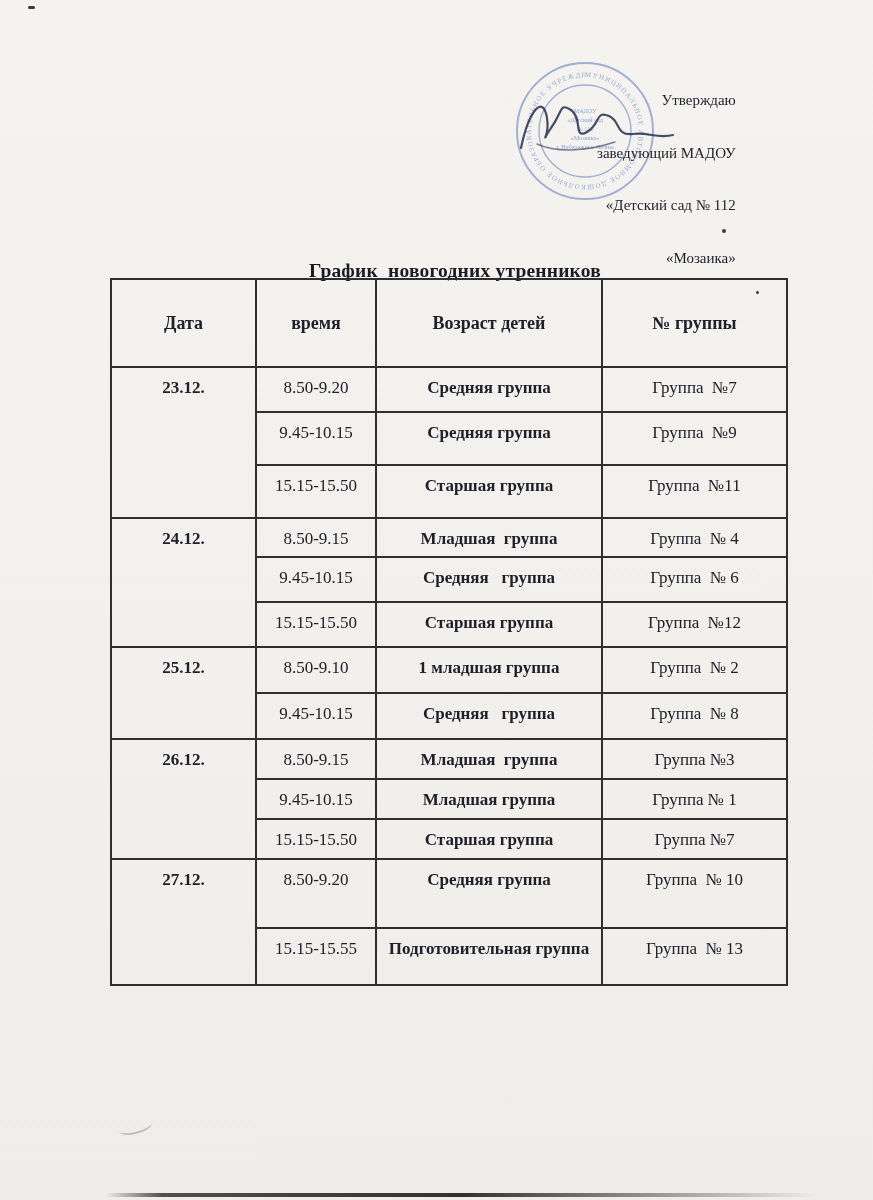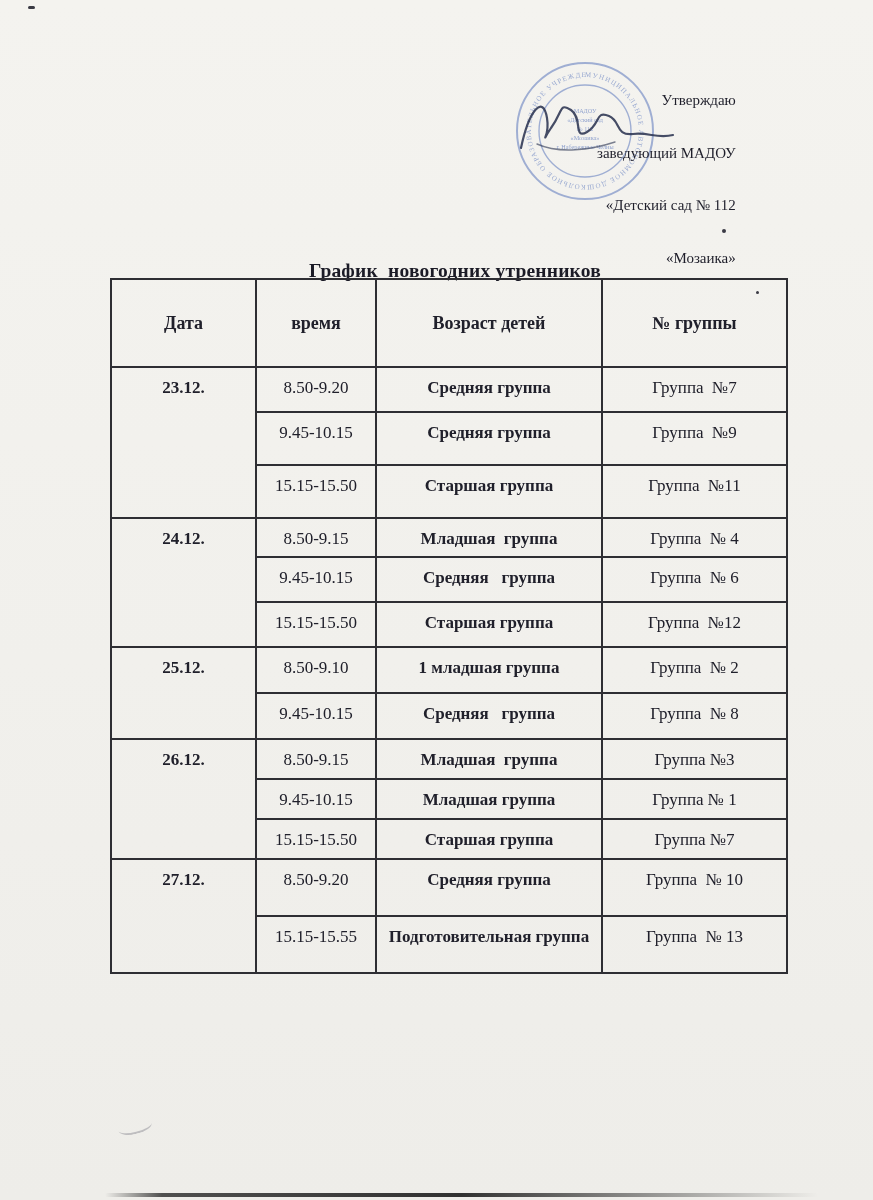--- a/index.html
+++ b/index.html
@@ -179,21 +179,21 @@
         <tr style="height: 40px;">
           <td class="time-cell">9.45-10.15</td>
           <td class="age-cell">Младшая группа</td>
           <td class="group-cell">Группа № 1</td>
         </tr>
         <tr style="height: 40px;">
           <td class="time-cell">15.15-15.50</td>
           <td class="age-cell">Старшая группа</td>
           <td class="group-cell">Группа №7</td>
         </tr>
-        <tr style="height: 57px;">
+        <tr style="height: 69px;">
           <td rowspan="2" class="date-cell">27.12.</td>
           <td class="time-cell">8.50-9.20</td>
           <td class="age-cell">Средняя группа</td>
           <td class="group-cell">Группа  № 10</td>
         </tr>
         <tr style="height: 57px;">
           <td class="time-cell">15.15-15.55</td>
           <td class="age-cell">Подготовительная группа</td>
           <td class="group-cell">Группа  № 13</td>
         </tr>

